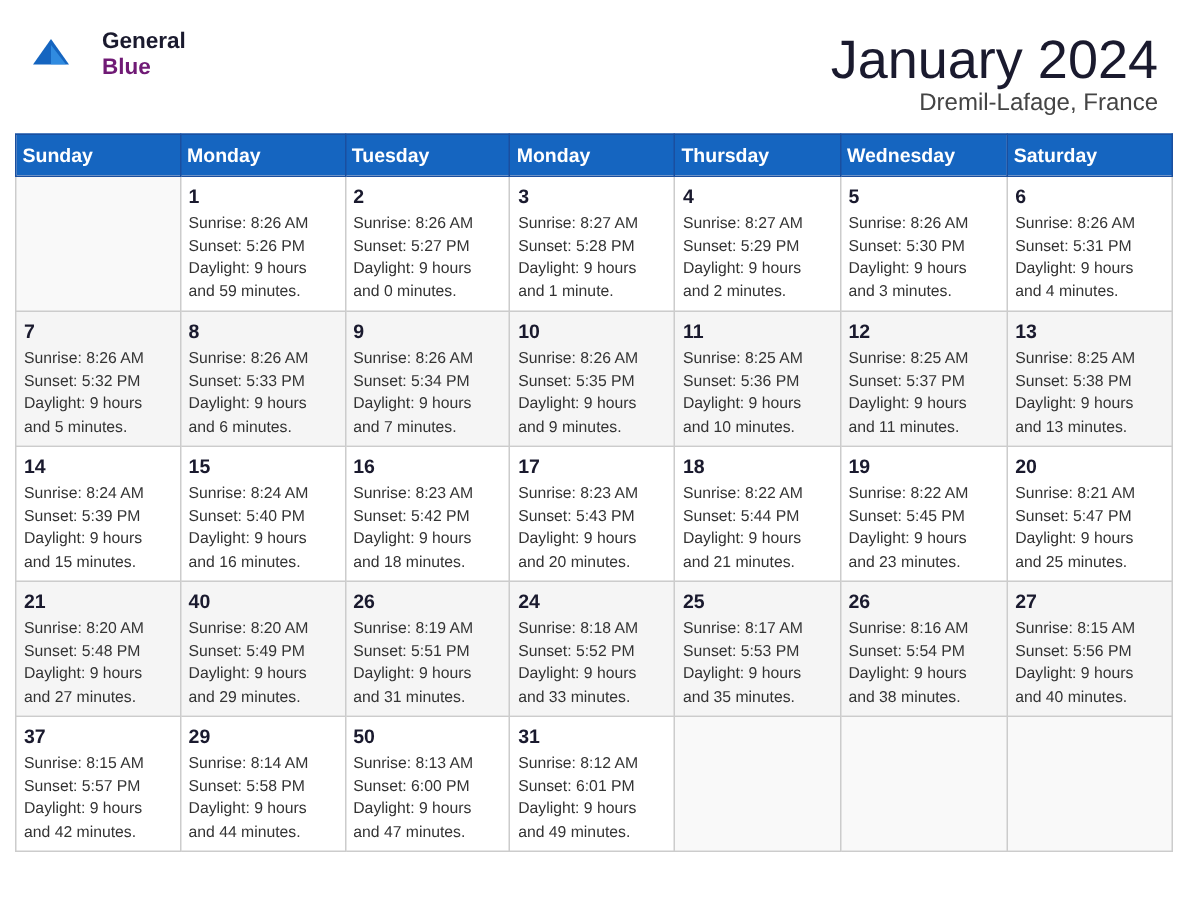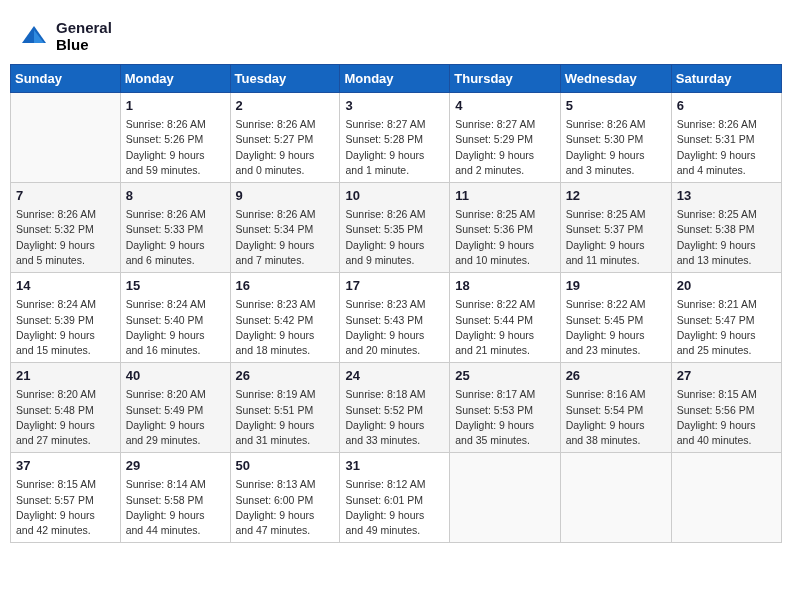--- a/index.html
+++ b/index.html
@@ -12,21 +12,21 @@
     }
     .header {
       display: flex;
       justify-content: space-between;
       align-items: flex-start;
       padding: 10px 10px 5px 10px;
     }
     .logo {
       display: flex;
       align-items: center;
-      gap: 8px;
+      gap: 20px;
     }
     .logo-icon {
       width: 28px;
       height: 28px;
     }
     .title-block {
       text-align: right;
     }
     .calendar-title {
       font-size: 36px;
@@ -89,22 +89,26 @@
 <body>
 
 <div class="header">
   <div class="logo">
     <svg class="logo-icon" viewBox="0 0 28 28" xmlns="http://www.w3.org/2000/svg">
       <polygon points="14,3 26,20 2,20" fill="#1565C0"></polygon>
       <polygon points="14,7 24,20 14,20" fill="#42A5F5" opacity="0.6"></polygon>
     </svg>
     <div>
       <div style="font-size:15px;font-weight:bold;color:#1a1a2e;line-height:1.1;">General</div>
-      <div style="font-size:15px;font-weight:bold;color:#000000;line-height:1.1;">Blue</div>
+      <div style="font-size:15px;font-weight:bold;color:#701a75;line-height:1.1;">Blue</div>
     </div>
+  </div>
+  <div class="title-block">
+    <div class="calendar-title">January 2024</div>
+    <div class="calendar-subtitle">Dremil-Lafage, France</div>
   </div>
 </div>
 
 <table class="calendar">
   <thead>
     <tr>
     <th>Sunday</th>
         <th>Monday</th>
         <th>Tuesday</th>
         <th>Monday</th>

